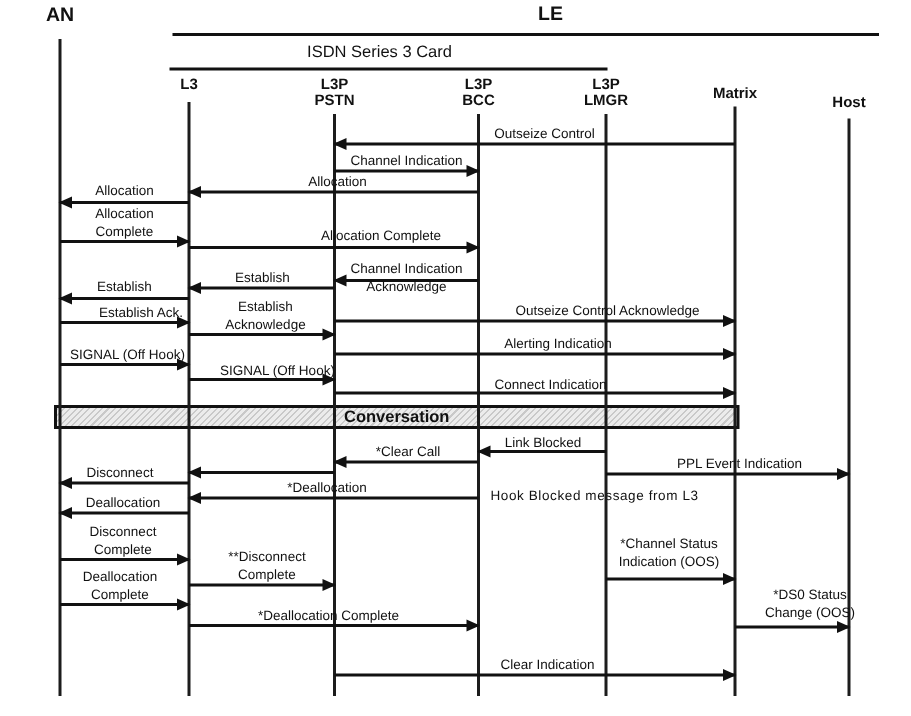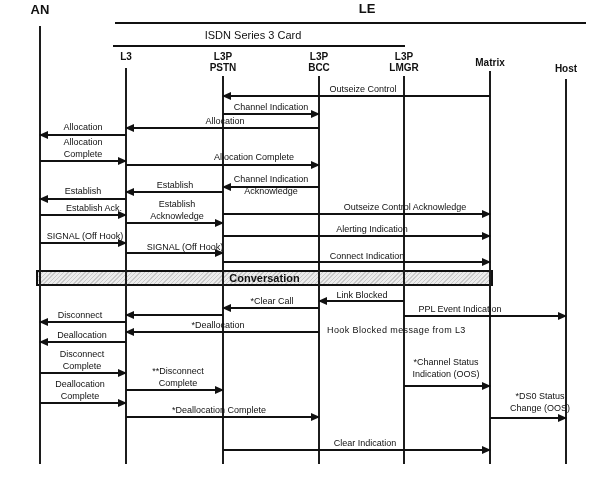--- a/index.html
+++ b/index.html
@@ -195,21 +195,21 @@
     </div>
     <div class="msg-label" style="left: 272px; top: 295px;">
       <div>*Clear Call</div>
     </div>
     <div class="msg-line" style="left: 126px; top: 314px; width: 97px;">
       <div class="head l"></div>
     </div>
     <div class="msg-line" style="left: 404px; top: 315px; width: 162px;">
       <div class="head r"></div>
     </div>
-    <div class="msg-label" style="left: 460px; top: 303px;">
+    <div class="msg-label" style="left: 493px; top: 303px;">
       <div>PPL Event Indication</div>
     </div>
     <div class="msg-line" style="left: 40px; top: 321px; width: 86px;">
       <div class="head l"></div>
     </div>
     <div class="msg-label" style="left: 80px; top: 309px;">
       <div>Disconnect</div>
     </div>
     <div class="msg-line" style="left: 126px; top: 331px; width: 193px;">
       <div class="head l"></div>

